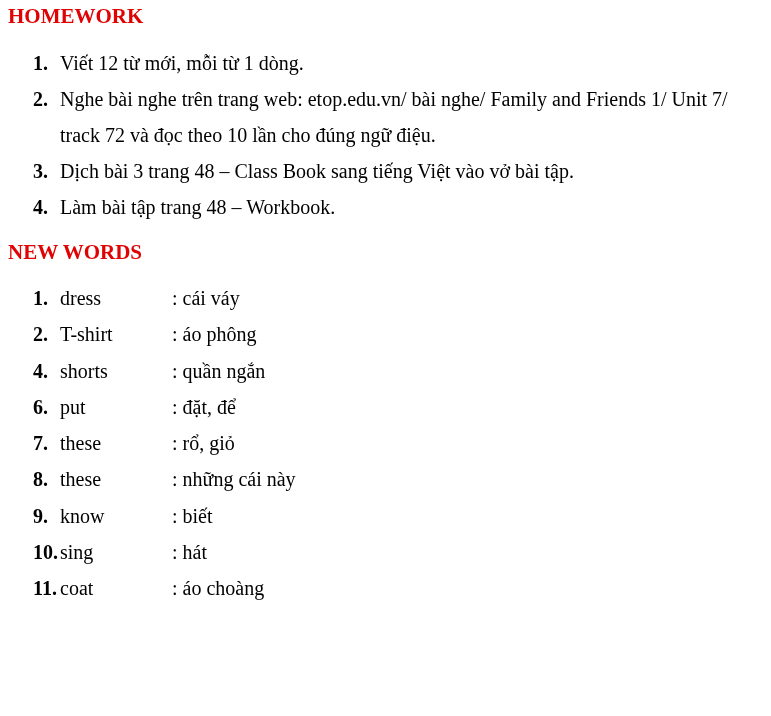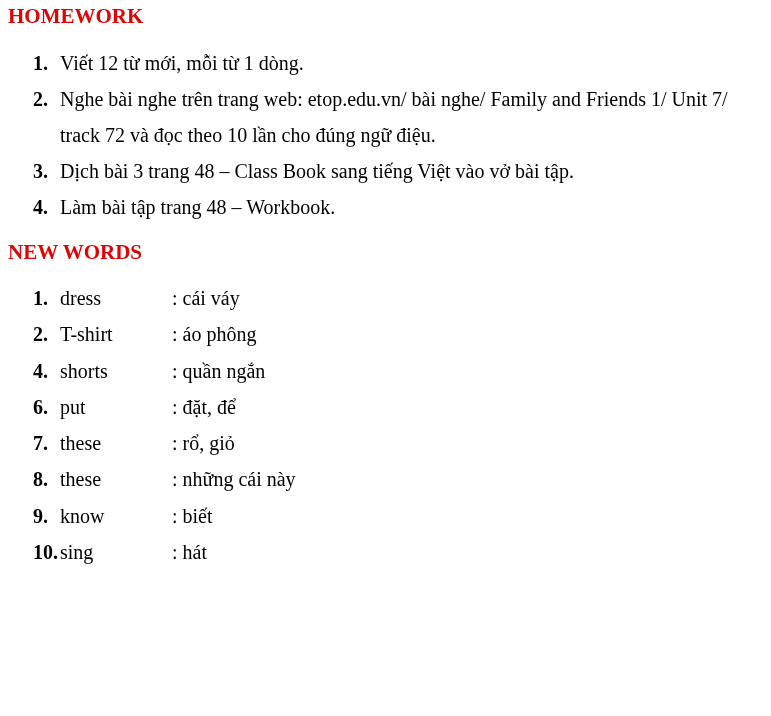--- a/index.html
+++ b/index.html
@@ -120,15 +120,18 @@
     </li>
     <li>
       <span class="item-num">8.</span><span class="vocab-word">these</span><span class="vocab-translation">: những cái này</span>
     </li>
     <li>
       <span class="item-num">9.</span><span class="vocab-word">know</span><span class="vocab-translation">: biết</span>
     </li>
     <li>
       <span class="item-num">10.</span><span class="vocab-word">sing</span><span class="vocab-translation">: hát</span>
     </li>
+    <li>
+      <span class="item-num">11.</span><span class="vocab-word">coat</span><span class="vocab-translation">: áo choàng</span>
+    </li>
   </ul>
 
 </div>
 
 </body></html>

